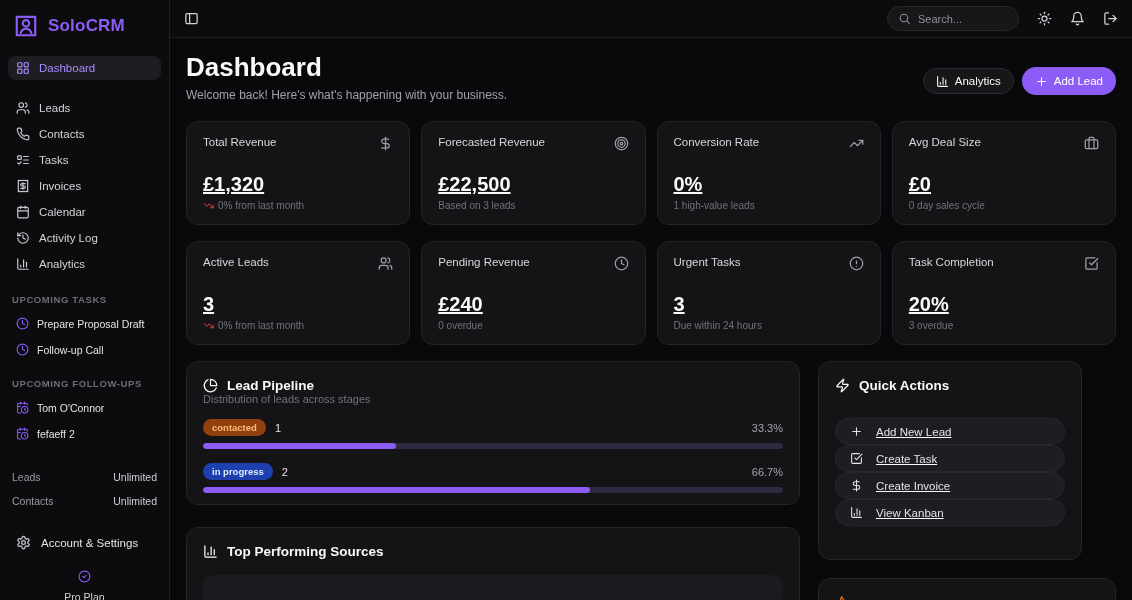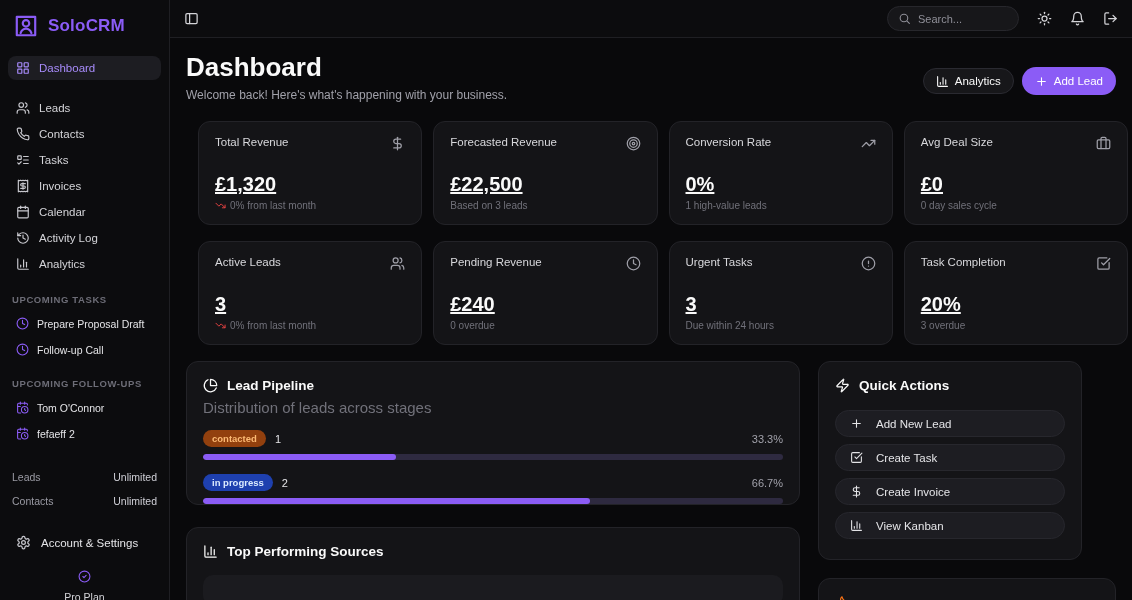--- a/index.html
+++ b/index.html
@@ -56,47 +56,47 @@
   .page-title { font-size:26px; font-weight:bold; color:#fafafa; }
   .page-subtitle { font-size:12px; color:#a1a1aa; margin-top:5px; }
   .header-actions { position:absolute; right:16px; top:29px; display:flex; gap:8px; align-items:center; }
   .btn-secondary { display:flex; align-items:center; gap:6px; height:26px; padding:0 12px;
     background:#17171a; border:1px solid #2a2a31; border-radius:14px; color:#fafafa;
     font-size:11.5px; cursor:pointer; font-family:"Liberation Sans", sans-serif; }
   .btn-primary { display:flex; align-items:center; gap:6px; height:28px; padding:0 13px;
     background:#8b5cf6; border:none; border-radius:15px; color:#fff; font-size:11.5px;
     cursor:pointer; font-family:"Liberation Sans", sans-serif; }
 
-  .stats-grid { position:absolute; left:28px; top:83px; width:930px;
+  .stats-grid { position:absolute; left:16px; top:83px; width:930px;
     display:grid; grid-template-columns:repeat(4,1fr); gap:16px 11px; }
   .stat-card { background:#141417; border:1px solid #232328; border-radius:12px;
     height:104px; padding:14px 16px; position:relative; }
   .stat-head { display:flex; justify-content:space-between; align-items:flex-start; }
   .stat-title { font-size:11.5px; color:#d8d8dc; }
   .stat-icon { color:#9f9fa8; }
   .stat-value { font-size:20px; font-weight:bold; color:#fafafa; margin-top:22px;text-decoration:underline; }
   .stat-sub { display:flex; align-items:center; gap:4px; font-size:10px; color:#71717a; margin-top:4px; }
   .trend-icon { color:#ef4444; display:flex; }
 
   .card { background:#141417; border:1px solid #232328; border-radius:12px; position:absolute; }
   .card-title-row { display:flex; align-items:center; gap:9px; }
   .card-title { font-size:13.5px; font-weight:bold; color:#fafafa; }
   .card-title-row .icon { color:#fafafa; }
-  .card-subtitle { font-size:15px; color:#71717a; margin-top:6px; }
+  .card-subtitle { font-size:11px; color:#71717a; }
 
   .pipeline-card { left:16px; top:323px; width:614px; height:144px; padding:16px; }
   .pipe-row-head { display:flex; align-items:center; gap:9px; margin-top:14px; }
   .pipe-badge { font-size:9.5px; font-weight:bold; padding:3px 9px; border-radius:10px; }
   .pipe-count { font-size:11px; color:#e4e4e7; }
   .pipe-pct { margin-left:auto; font-size:11px; color:#a1a1aa; }
   .pipe-bar { height:6px; border-radius:3px; margin-top:7px; overflow:hidden; }
   .pipe-fill { height:100%; border-radius:3px; }
 
   .qa-card { left:648px; top:323px; width:264px; height:199px; padding:16px; }
-  .qa-list { display:flex; flex-direction:column; gap:7px; margin-top:17px; }
+  .qa-list { display:flex; flex-direction:column; margin-top:25px;text-decoration:underline; }
   .qa-btn { display:flex; align-items:center; gap:13px; height:27px; padding:0 14px;
     background:#1d1d22; border:1px solid #27272d; border-radius:14px; color:#e4e4e7;
     font-size:11.5px; cursor:pointer; font-family:"Liberation Sans", sans-serif; }
   .qa-btn .icon { color:#e4e4e7; }
 
   .sources-card { left:16px; top:489px; width:614px; height:140px; padding:16px; }
   .sources-row { height:30px; background:#1b1b1f; border-radius:10px; margin-top:16px; }
 
   .partial-card { left:648px; top:540px; width:298px; height:80px; padding:16px; }
   .partial-card .icon { color:#f97316; }

